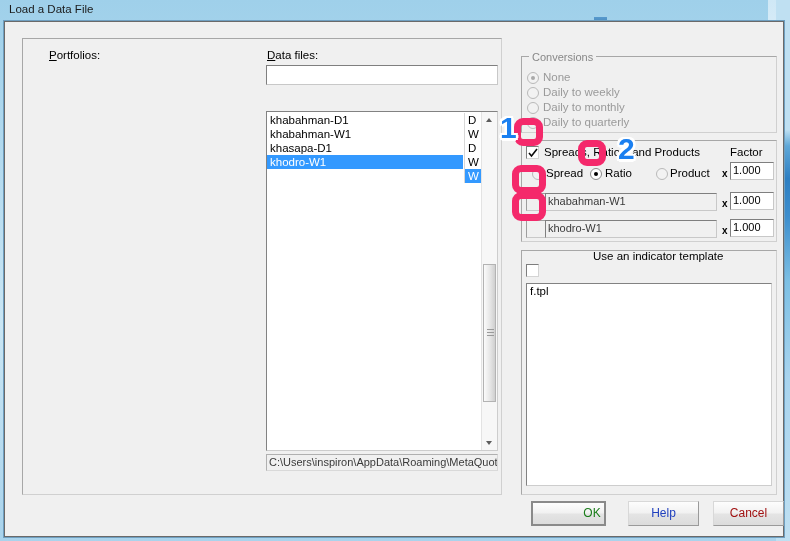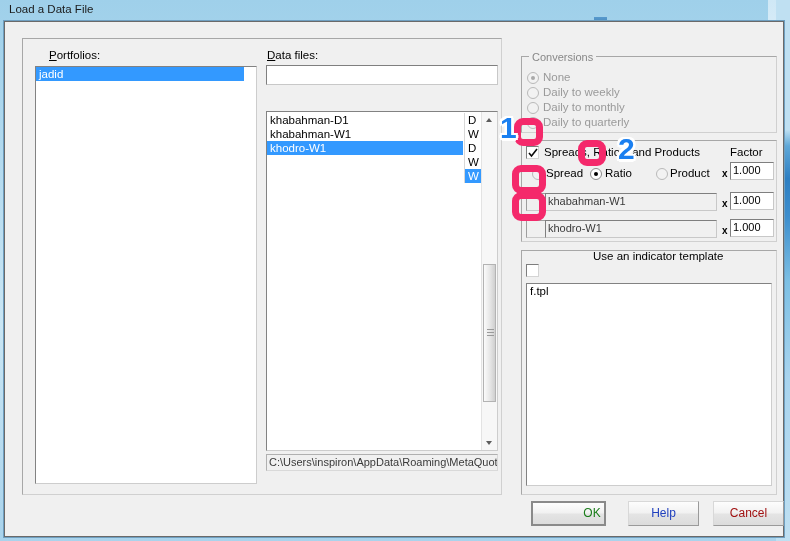--- a/index.html
+++ b/index.html
@@ -247,34 +247,32 @@
 <div class="titlebar">Load a Data File</div>
 
 <div class="win">
 <div class="win-inner">
 
   <div class="group" style="left:17px; top:16px; width:480px; height:457px;"></div>
 
   <div class="label" style="left:32px; top:27px;margin-left:12px;">
     <u>P</u><span>ortfolios:</span>
   </div>
-  <div class="listbox" style="left:30px; top:44px; width:222px; height:418px;">
-    <div class="li sel" style="width:205px;">jadid</div>
-  </div>
 
   <div class="label" style="left:262px; top:27px;">
     <u>D</u><span>ata files:</span>
   </div>
   <div class="field" style="left:261px; top:43px; width:232px; height:20px;" placeholder=""></div>
 
   <div class="listbox" style="left:261px; top:89px; width:232px; height:340px;">
 
     <div style="position:absolute; left:0; top:1px; width:196px;">
       <div class="li">khabahman-D1</div>
       <div class="li">khabahman-W1</div>
+      <div class="li">khasapa-D1</div>
       <div class="li sel">khodro-W1</div>
     </div>
 
     <div style="position:absolute; left:197px; top:1px; width:17px; border-left:1px solid #d7d7d7;">
       <div class="li">D</div>
       <div class="li">W</div>
       <div class="li">D</div>
       <div class="li">W</div>
       <div class="li sel">W</div>
     </div>

